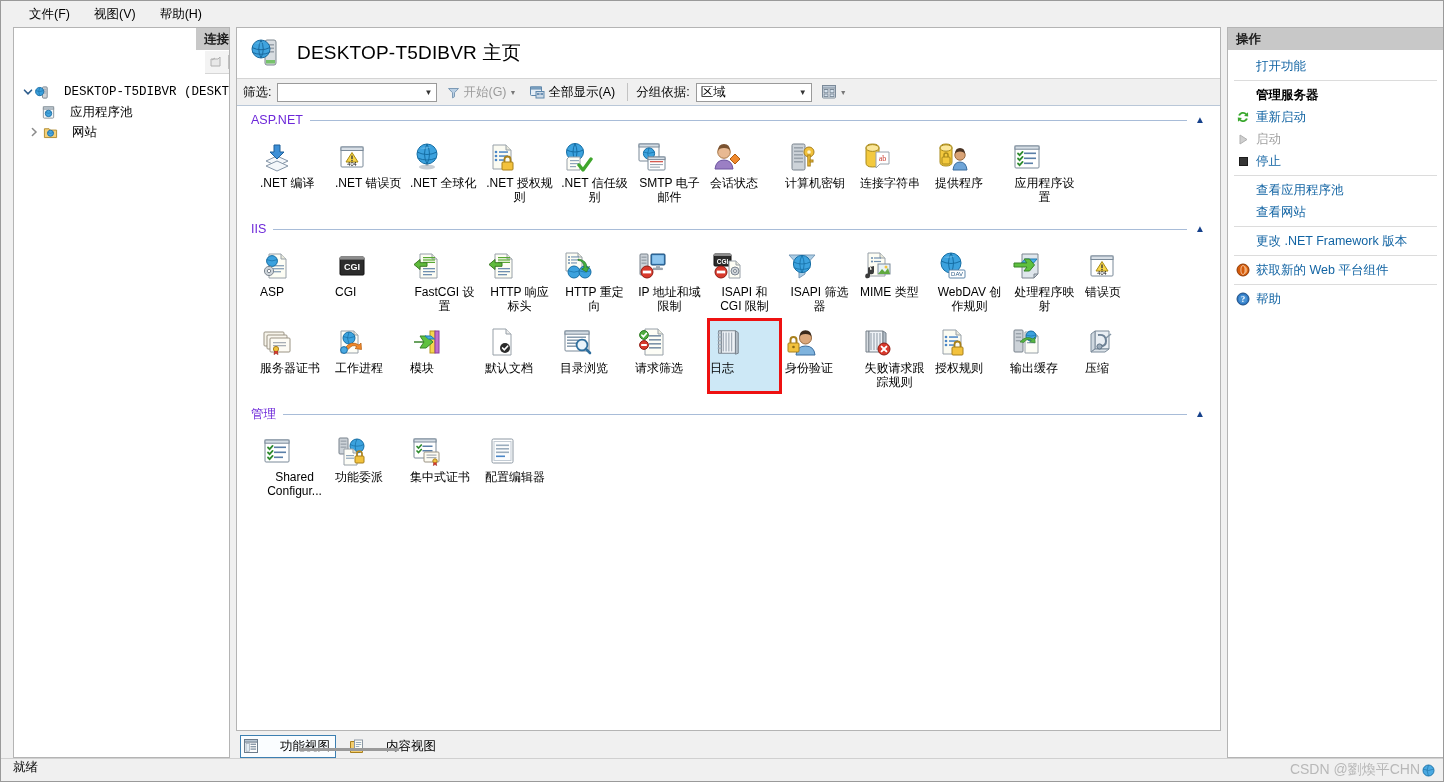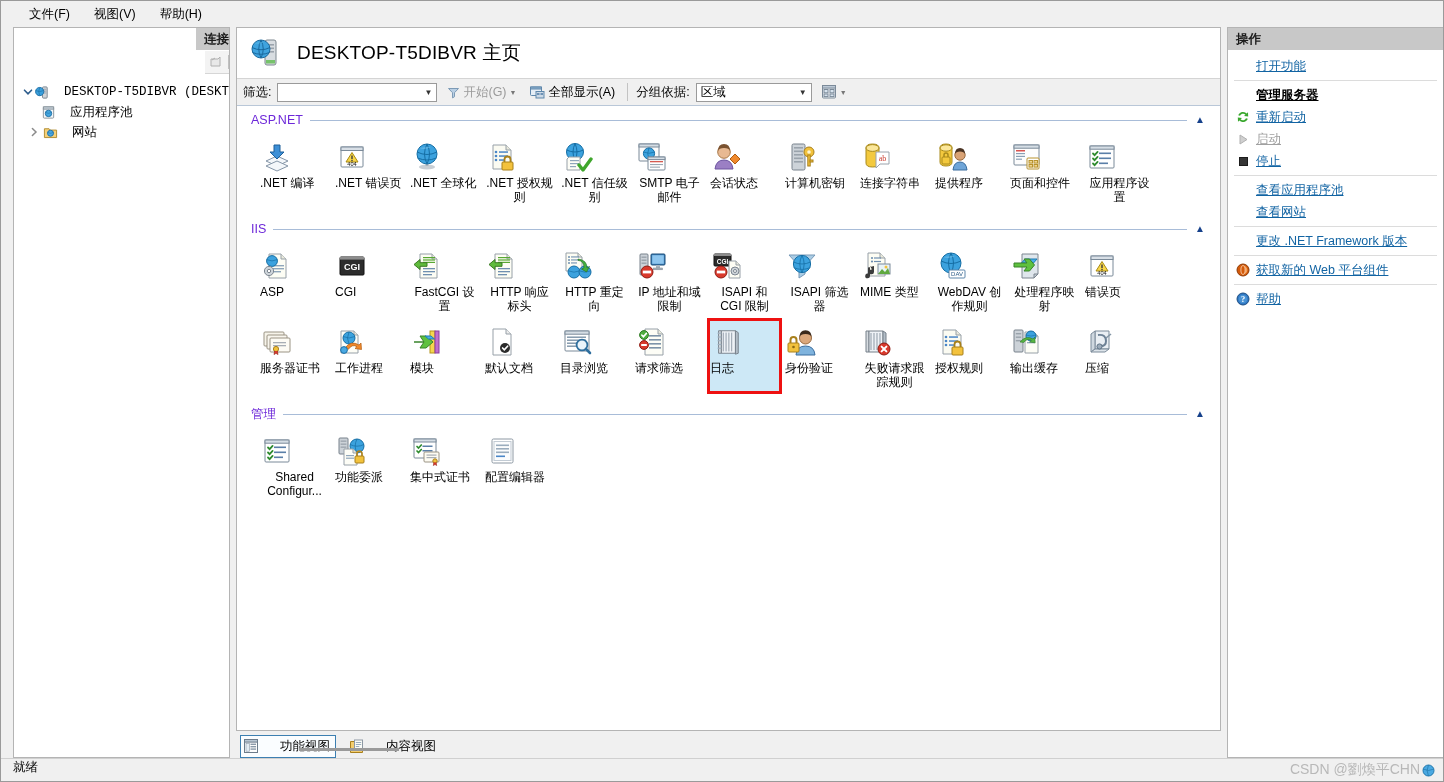--- a/index.html
+++ b/index.html
@@ -324,21 +324,21 @@
     padding: 1px 4px 1px 6px;
     font-size: 12.5px;
     white-space: nowrap;
   }
   .act-ico {
     width: 18px; height: 16px;
     display: flex; align-items: center; justify-content: center;
     flex: 0 0 auto;
     margin-right: 4px;
   }
-  .act-label { color: #1264a3; text-decoration: underline; }
+  .act-label { color: #1264a3; }
   .act-label.bold { color: #000; font-weight: bold; }
   .act-label.disabled { color: #a0a0a0; }
   .act-indent { margin-left: 22px; }
   .act-sep {
     height: 1px;
     background: #dcdcdc;
     margin: 3px 6px 3px 6px;
   }
 
   
@@ -676,38 +676,20 @@
                     <path d="M17 29 q0.8 -8 7 -8 q6.2 0 7 8 z" fill="#6fa5d8" stroke="#3a6d9e"></path>
                     <circle cx="24" cy="14" r="5.2" fill="#d9a376" stroke="#9a6b40"></circle>
                     <path d="M19 13 q0 -6 5 -6 q5 0 5 6 q-1 -2.5 -5 -2.5 q-4 0 -5 2.5 z" fill="#4a3322"></path>
                     <rect x="6" y="16" width="8" height="7" rx="1" fill="#f3c93e" stroke="#a98a1c"></rect>
                     <path d="M8 16 v-2 a2 2 0 0 1 4 0 v2" fill="none" stroke="#a98a1c" stroke-width="1.5"></path>
                   </svg>
                 </span>
                 <span class="cap">提供程序</span>
               </div>
 
-              <div class="tile">
-                <span class="ico">
-                  <svg width="32" height="32" viewBox="0 0 32 32">
-                    <rect x="3" y="4" width="25" height="20" rx="1" fill="#fdfdfd" stroke="#7b8a99"></rect>
-                    <rect x="3" y="4" width="25" height="3.2" fill="#d6dee5" stroke="#7b8a99"></rect>
-                    <rect x="5" y="9" width="9" height="1.5" fill="#d9534f"></rect>
-                    <rect x="5" y="12" width="9" height="1.2" fill="#8aa0b5"></rect>
-                    <rect x="5" y="14.8" width="9" height="1.2" fill="#8aa0b5"></rect>
-                    <rect x="5" y="17.6" width="6" height="1.2" fill="#8aa0b5"></rect>
-                    <rect x="16" y="17" width="12" height="11" rx="1" fill="#fefefe" stroke="#b8922c"></rect>
-                    <rect x="18" y="19.5" width="3.5" height="2.6" fill="#f1d78e" stroke="#b8922c"></rect>
-                    <rect x="23" y="19.5" width="3.5" height="2.6" fill="#f1d78e" stroke="#b8922c"></rect>
-                    <rect x="18" y="23.5" width="3.5" height="2.6" fill="#f1d78e" stroke="#b8922c"></rect>
-                    <rect x="23" y="23.5" width="3.5" height="2.6" fill="#f1d78e" stroke="#b8922c"></rect>
-                  </svg>
-                </span>
-                <span class="cap">页面和控件</span>
-              </div>
 
               <div class="tile">
                 <span class="ico">
                   <svg width="32" height="32" viewBox="0 0 32 32">
                     <rect x="4" y="5" width="24" height="22" rx="1" fill="#ffffff" stroke="#7b8a99"></rect>
                     <rect x="4" y="5" width="24" height="3.2" fill="#d6dee5" stroke="#7b8a99"></rect>
                     <path d="M7 12.5 l1.6 1.6 l3 -3.2" stroke="#2e8b2e" stroke-width="1.8" fill="none" stroke-linecap="round"></path>
                     <rect x="13" y="11.5" width="12" height="1.6" fill="#5a7fa8"></rect>
                     <path d="M7 17.5 l1.6 1.6 l3 -3.2" stroke="#2e8b2e" stroke-width="1.8" fill="none" stroke-linecap="round"></path>
                     <rect x="13" y="16.5" width="12" height="1.6" fill="#5a7fa8"></rect>

